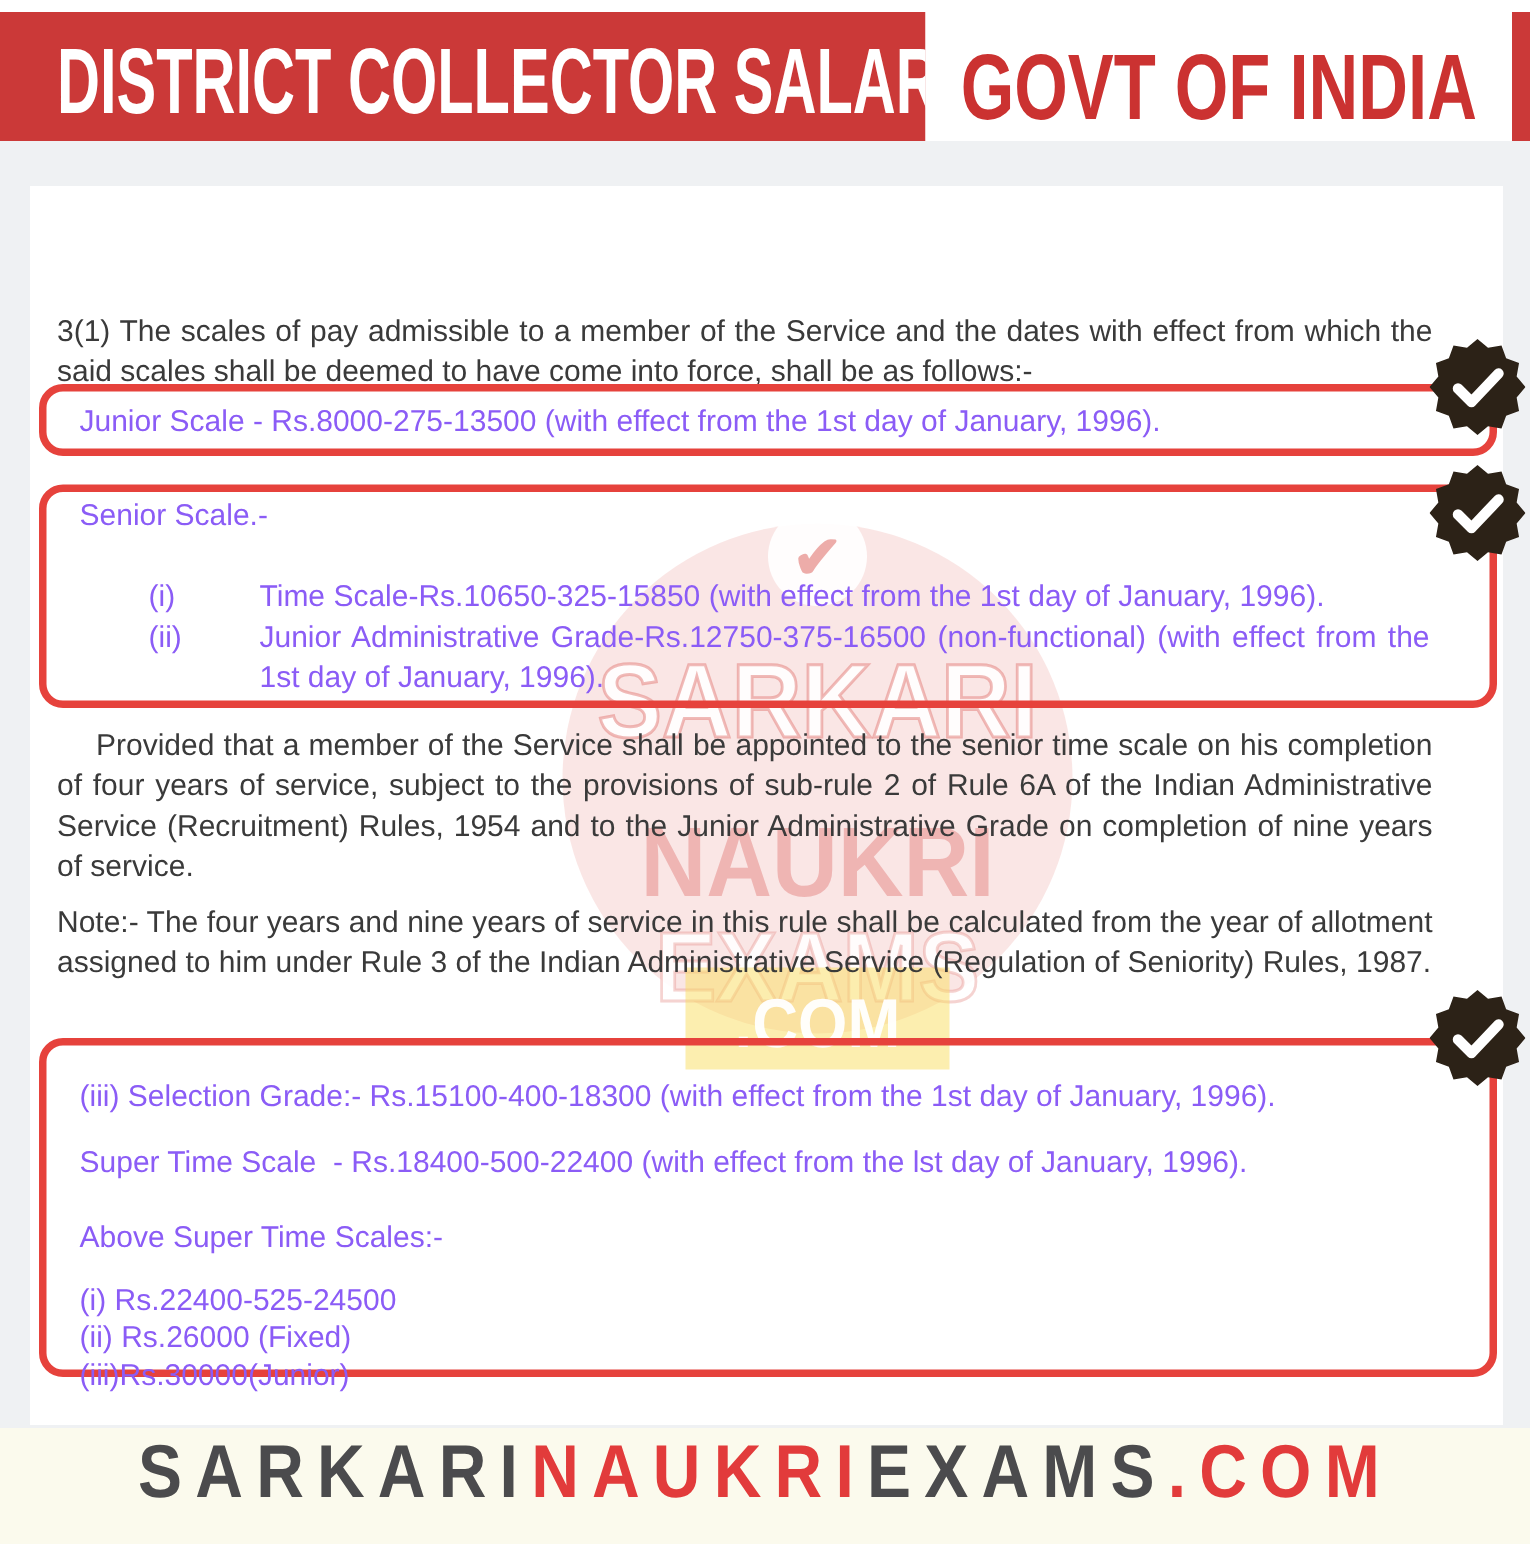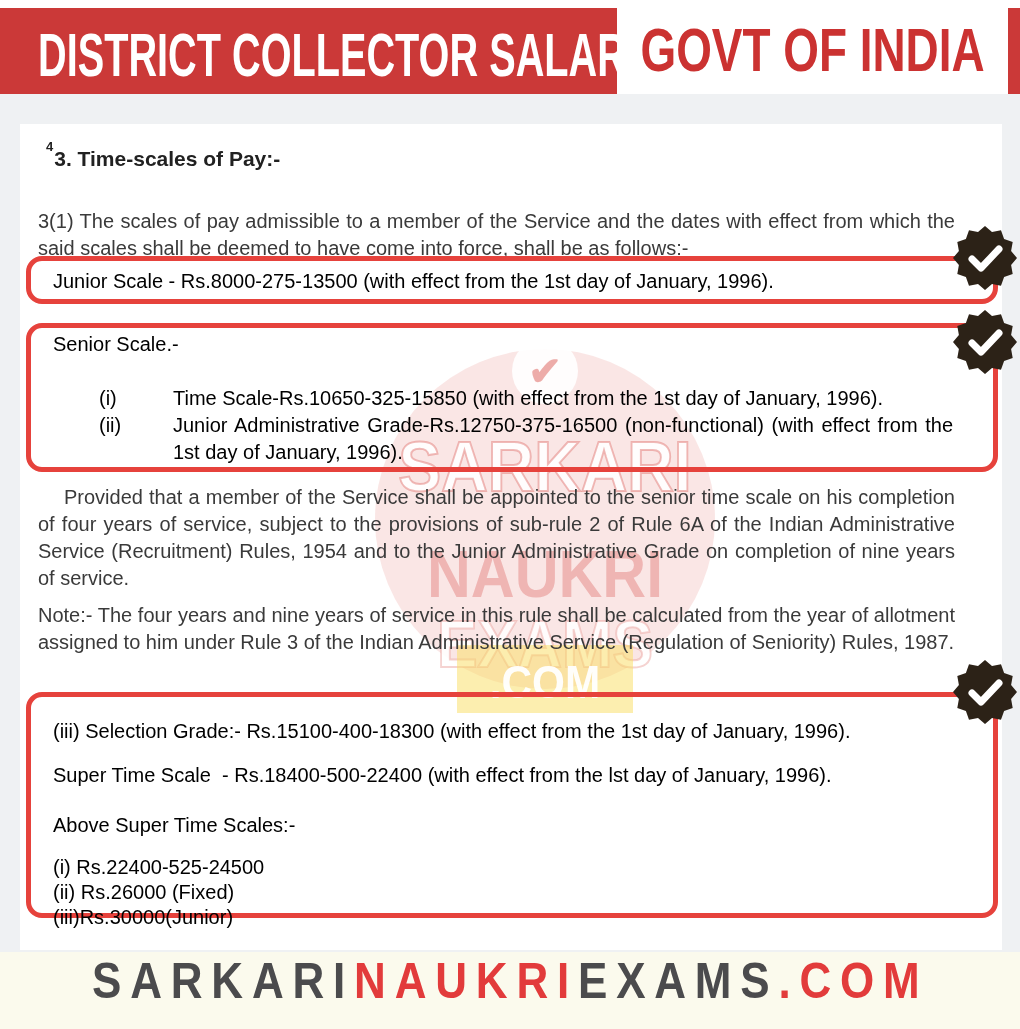--- a/index.html
+++ b/index.html
@@ -12,21 +12,21 @@
   .banner-left {
     position:absolute; left:0; top:8px; width:617px; height:86px;
     background:#cb3938; overflow:hidden;
   }
   .banner-left span {
     position:absolute; left:38px; top:11px; font-size:62px; font-weight:bold;
     color:#ffffff; white-space:nowrap; transform:scaleX(0.64); transform-origin:left top;
   }
   .banner-right {
     position:absolute; left:617px; top:8px; width:391px; height:86px;
-    background:#ffffff; display:flex; align-items:center; justify-content:center; overflow:hidden;
+    background:#ffffff; display:flex; align-items:flex-end; justify-content:center; overflow:hidden;
   }
   .banner-right span {
     font-size:62px; font-weight:bold; color:#cb3231; white-space:nowrap;
     transform:scaleX(0.74); margin-top:-4px;
   }
   .banner-bar { position:absolute; left:1008px; top:8px; width:12px; height:86px; background:#cb3938; }
   .page-bg { position:absolute; left:0; top:94px; width:1020px; height:858px; background:#eff1f3; }
 
   
   .card { position:absolute; left:20px; top:124px; width:982px; height:826px; background:#ffffff; }
@@ -54,21 +54,21 @@
     font-weight:bold; color:#212121; }
   .doc-title sup { font-size:13px; position:relative; top:-7px; margin-right:1px; }
   .para { position:absolute; z-index:1; left:18px; width:917px; font-size:20px;
     line-height:27px; color:#3a3a3a; text-align:justify; }
   #para-intro { top:84px; }
   #para-provided { top:360px; text-indent:26px; }
   #para-note { top:478px; }
 
   .rbox { position:absolute; z-index:1; left:6px; width:972px;
     border:5px solid #e6423c; border-radius:16px; background:transparent;
-    color:#000000; font-size:20px; }
+    color:#8b5cf6; font-size:20px; }
   .box1 { top:132px; height:48px; padding:9px 22px 0 22px; }
   .box2 { top:199px; height:149px; padding:4px 22px 12px 22px; }
   .box3 { top:568px; height:226px; padding:24px 22px 0 22px; }
 
   .ss-heading { line-height:24px; }
   .ss-list { margin-top:29px; }
   .ss-row { display:flex; line-height:27px; margin-left:46px; }
   .ss-marker { width:74px; flex:0 0 74px; }
   .ss-text { width:780px; text-align:justify; }
 
@@ -112,23 +112,20 @@
       <div class="wm-logo">
         <span>✔</span>
       </div>
       <div class="wm-text wm-sarkari">SARKARI</div>
       <div class="wm-text wm-naukri">NAUKRI</div>
       <div class="wm-text wm-exams">EXAMS</div>
       <div class="wm-com-box"></div>
       <div class="wm-text wm-com">.COM</div>
     </div>
 
-    <div class="doc-title">
-      <sup>4</sup><span>3. Time-scales of Pay:-</span>
-    </div>
 
     <div class="para" id="para-intro">3(1) The scales of pay admissible to a member of the Service and the dates with effect from which the said scales shall be deemed to have come into force, shall be as follows:-</div>
 
     <div class="rbox box1">
       <div>Junior Scale - Rs.8000-275-13500 (with effect from the 1st day of January, 1996).</div>
     </div>
     <svg class="badge" id="badge-1" viewBox="0 0 64 64">
       <polygon points="64,32 58.1,39 59.7,48 51.1,51.1 48,59.7 39,58.1 32,64 25,58.1 16,59.7 12.9,51.1 4.3,48 5.9,39 0,32 5.9,25 4.3,16 12.9,12.9 16,4.3 25,5.9 32,0 39,5.9 48,4.3 51.1,12.9 59.7,16 58.1,25" fill="#2c2217"></polygon>
       <path d="M19 33 L28 42 L46 23" stroke="#ffffff" stroke-width="7" fill="none" stroke-linecap="round" stroke-linejoin="round"></path>
     </svg>

